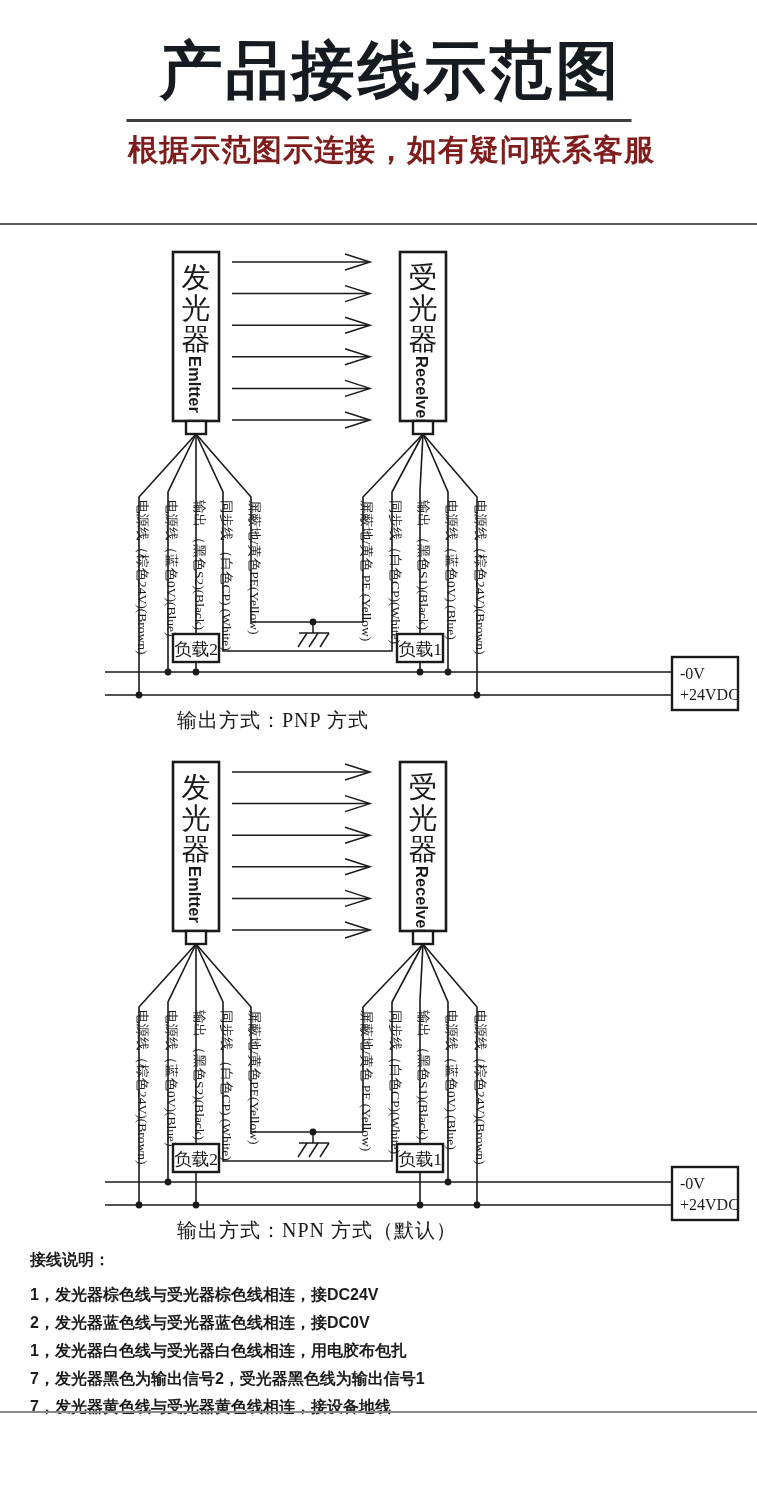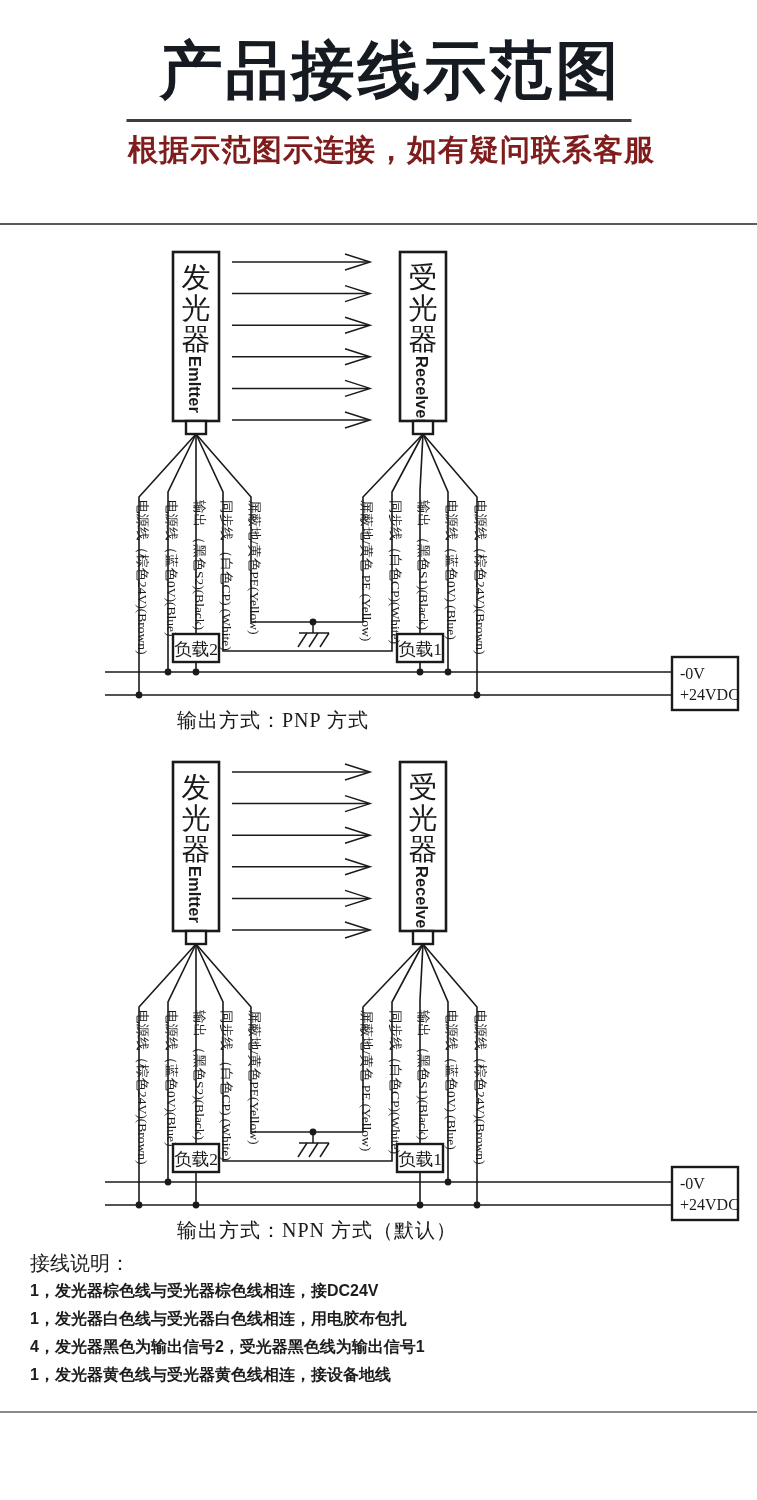--- a/index.html
+++ b/index.html
@@ -9,21 +9,21 @@
          font-size:63px;font-weight:900;letter-spacing:3px;color:#161b21;padding-left:12px;}
   .title-underline{position:absolute;top:119px;left:50%;transform:translateX(-50%);
          width:505px;height:3px;background:#3d3d3d;}
   .subtitle{position:absolute;top:130px;left:0;width:100%;text-align:center;
          font-size:30px;font-weight:700;color:#7f1d1d;letter-spacing:1px;padding-left:13px;}
   .sep-top{position:absolute;top:223px;left:0;width:100%;height:2px;background:#5a5a5a;}
   .sep-bottom{position:absolute;top:1411px;left:0;width:100%;height:2px;background:#8a8a8a;}
   .diagram{position:absolute;left:0;width:757px;height:510px;}
   .d1{top:230px;} .d2{top:740px;}
   .notes{position:absolute;left:30px;top:1250px;color:#1c1c1c;}
-  .notes-heading{font-size:20px;font-weight:400;margin-bottom:0;}
+  .notes-heading{font-size:16px;font-weight:700;margin-bottom:10px;}
   .note-line{font-size:16px;font-weight:900;line-height:28px;white-space:nowrap;}
   svg text{user-select:none;}
 </style>
 </head>
 <body>
 
 <div class="page">
 
   <div class="title">产品接线示范图</div>
   <div class="title-underline"></div>
@@ -208,20 +208,21 @@
           <text x="447" y="270" font-size="13.5" font-family="&quot;Liberation Serif&quot;,&quot;DejaVu Serif&quot;,serif" text-anchor="start" font-weight="normal" fill="#1a1a1a" transform="rotate(90 447 270)">电源线（蓝色0V) (Blue)</text>
           <text x="476" y="270" font-size="13.5" font-family="&quot;Liberation Serif&quot;,&quot;DejaVu Serif&quot;,serif" text-anchor="start" font-weight="normal" fill="#1a1a1a" transform="rotate(90 476 270)">电源线（棕色24V)(Brown)</text>
         </g>
         <text x="177" y="497" font-size="20" font-family="&quot;Liberation Serif&quot;,&quot;DejaVu Serif&quot;,serif" text-anchor="start" font-weight="normal" fill="#1a1a1a" letter-spacing="1">输出方式：NPN 方式（默认）</text>
       </svg></div>
 
   <div class="notes">
     <div class="notes-heading">接线说明：</div>
     <div id="notes-list">
         <div class="note-line">1，发光器棕色线与受光器棕色线相连，接DC24V</div>
+        <div class="note-line">2，发光器蓝色线与受光器蓝色线相连，接DC0V</div>
         <div class="note-line">1，发光器白色线与受光器白色线相连，用电胶布包扎</div>
-        <div class="note-line">4，发光器黑色为输出信号2，受光器黑色线为输出信号1</div>
-        <div class="note-line">1，发光器黄色线与受光器黄色线相连，接设备地线</div>
+        <div class="note-line">7，发光器黑色为输出信号2，受光器黑色线为输出信号1</div>
+        <div class="note-line">7，发光器黄色线与受光器黄色线相连，接设备地线</div>
       </div>
   </div>
 
   <div class="sep-bottom"></div>
 </div>
 
 </body></html>

